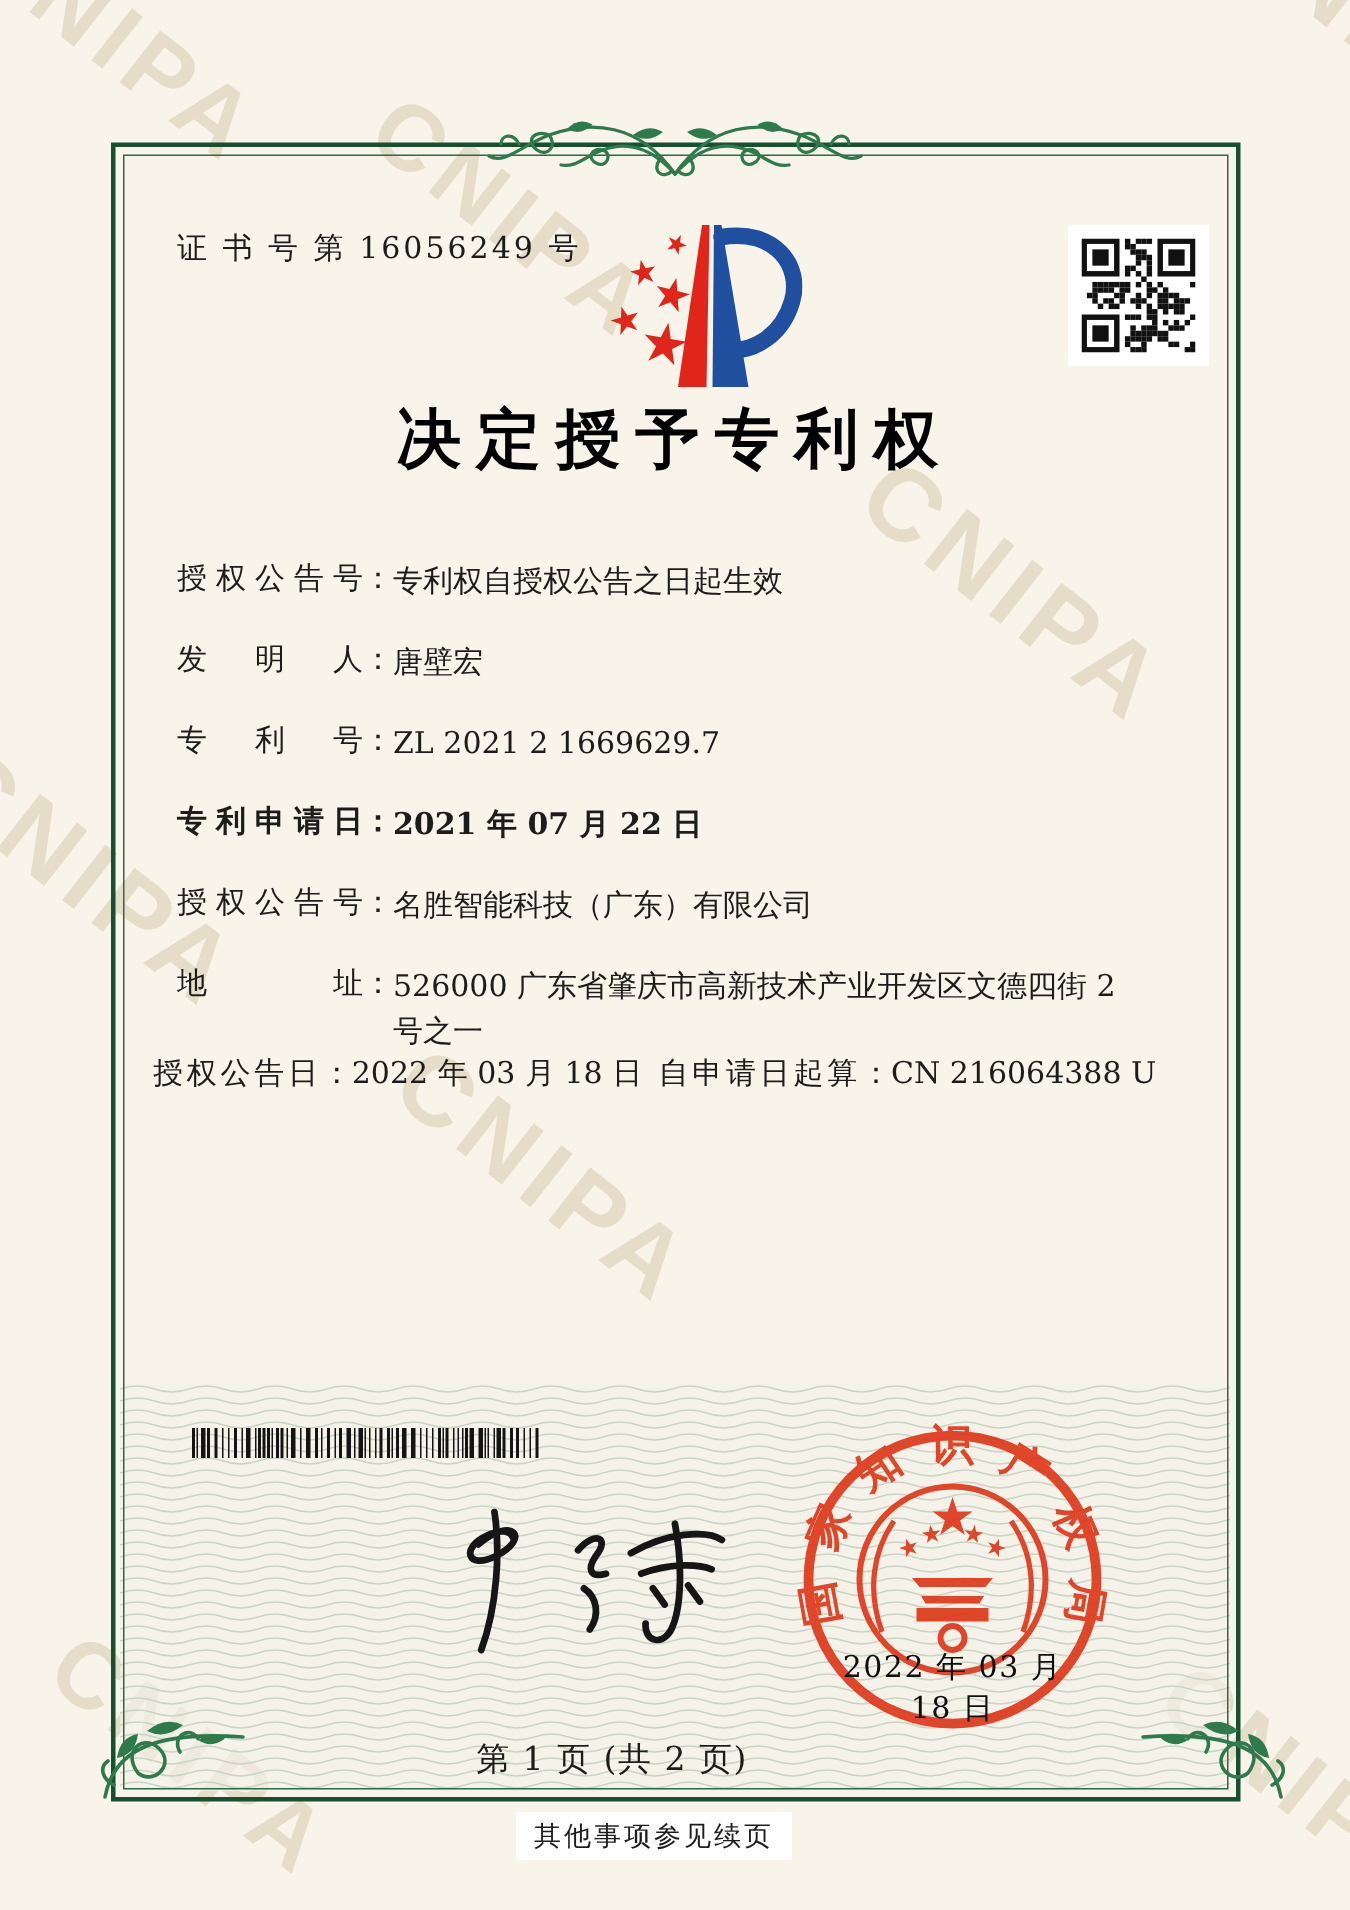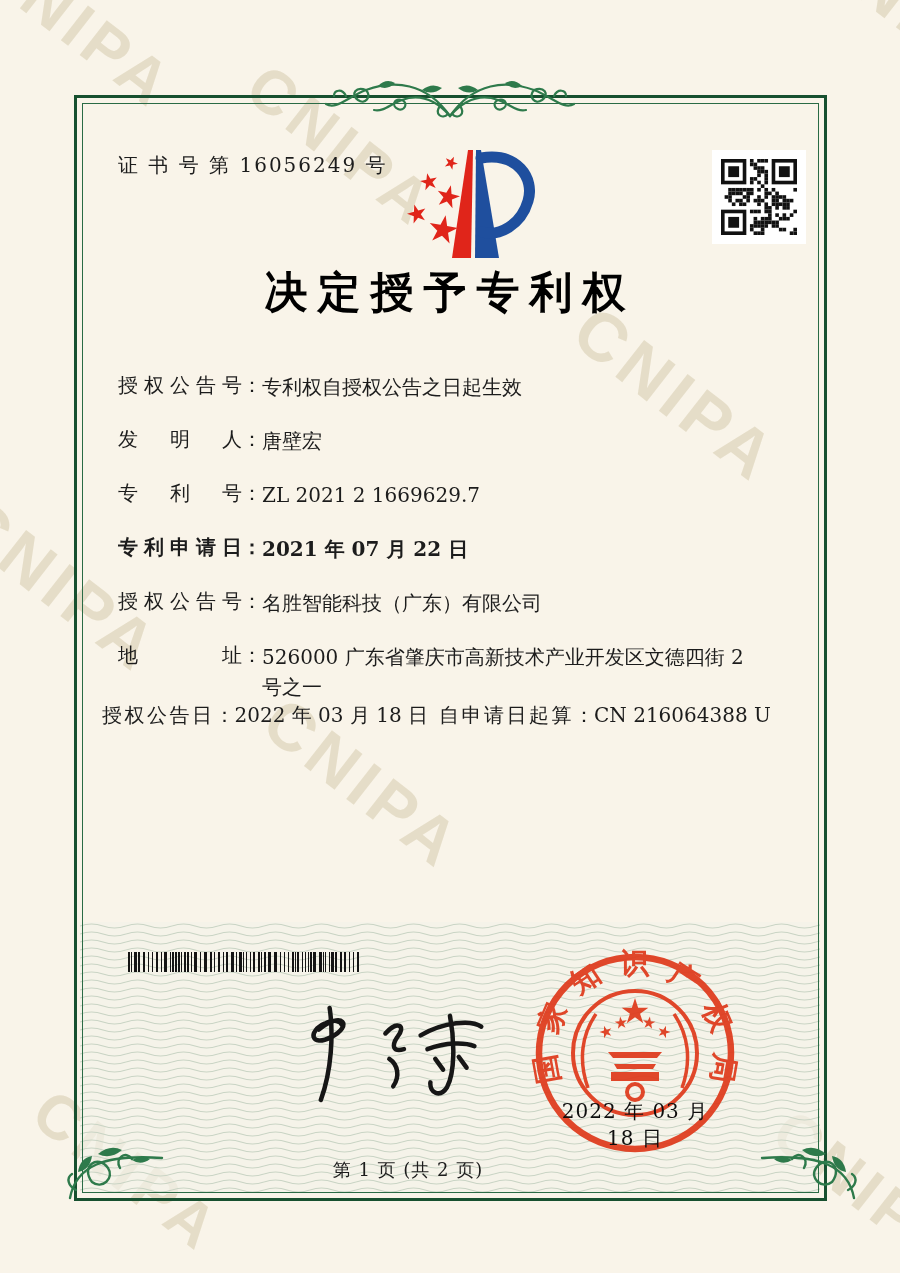--- a/index.html
+++ b/index.html
@@ -40,21 +40,21 @@
   .paras p{margin:0;text-indent:2em;font-size:18.5px;line-height:29.5px;color:#191919;}
   .barcode{position:absolute;left:128px;top:952px;height:20px;display:flex;z-index:4;}
   .barcode div{height:100%;}
   .director{position:absolute;left:130px;top:1026px;font-size:21px;letter-spacing:5px;z-index:4;}
   .director div{line-height:42px;}
   .signature{position:absolute;left:268px;top:1000px;z-index:4;}
   .seal{position:absolute;left:530px;top:948px;z-index:5;opacity:.93;}
   .seal-date{position:absolute;left:545px;top:1098px;width:180px;text-align:center;
     font-size:20px;color:#0e0e0e;letter-spacing:1px;z-index:6;}
   .page-info{position:absolute;left:118px;top:1158px;width:580px;text-align:center;
-    font-size:18px;letter-spacing:1px;z-index:4;}
+    font-size:22px;letter-spacing:1px;z-index:4;}
   .footer-note{position:absolute;left:344px;top:1208px;background:#ffffff;
     padding:4px 12px;font-size:18px;letter-spacing:2px;z-index:4;}
 </style>
 </head>
 <body>
 
 <div class="page">
 
   <div class="wm" style="left:-35px;top:-12px;font-size:64px;">CNIPA</div>
   <div class="wm" style="left:800px;top:-25px;font-size:64px;">CNIPA</div>
@@ -479,14 +479,15 @@
       <rect x="81" y="124" width="48" height="9"></rect>
       <circle cx="105" cy="144" r="8" fill="none" stroke="#df3a1c" stroke-width="4"></circle>
       <path d="M58 140 C48 112 52 86 66 66" fill="none" stroke="#df3a1c" stroke-width="3.5"></path>
       <path d="M152 140 C162 112 158 86 144 66" fill="none" stroke="#df3a1c" stroke-width="3.5"></path>
     </g>
   </svg>
   <div class="seal-date">2022 年 03 月 18 日</div>
 
   <div class="page-info">第 1 页 (共 2 页)</div>
 
+  <div class="footer-note">其他事项参见续页</div>
 
 </div>
 
 </body></html>

